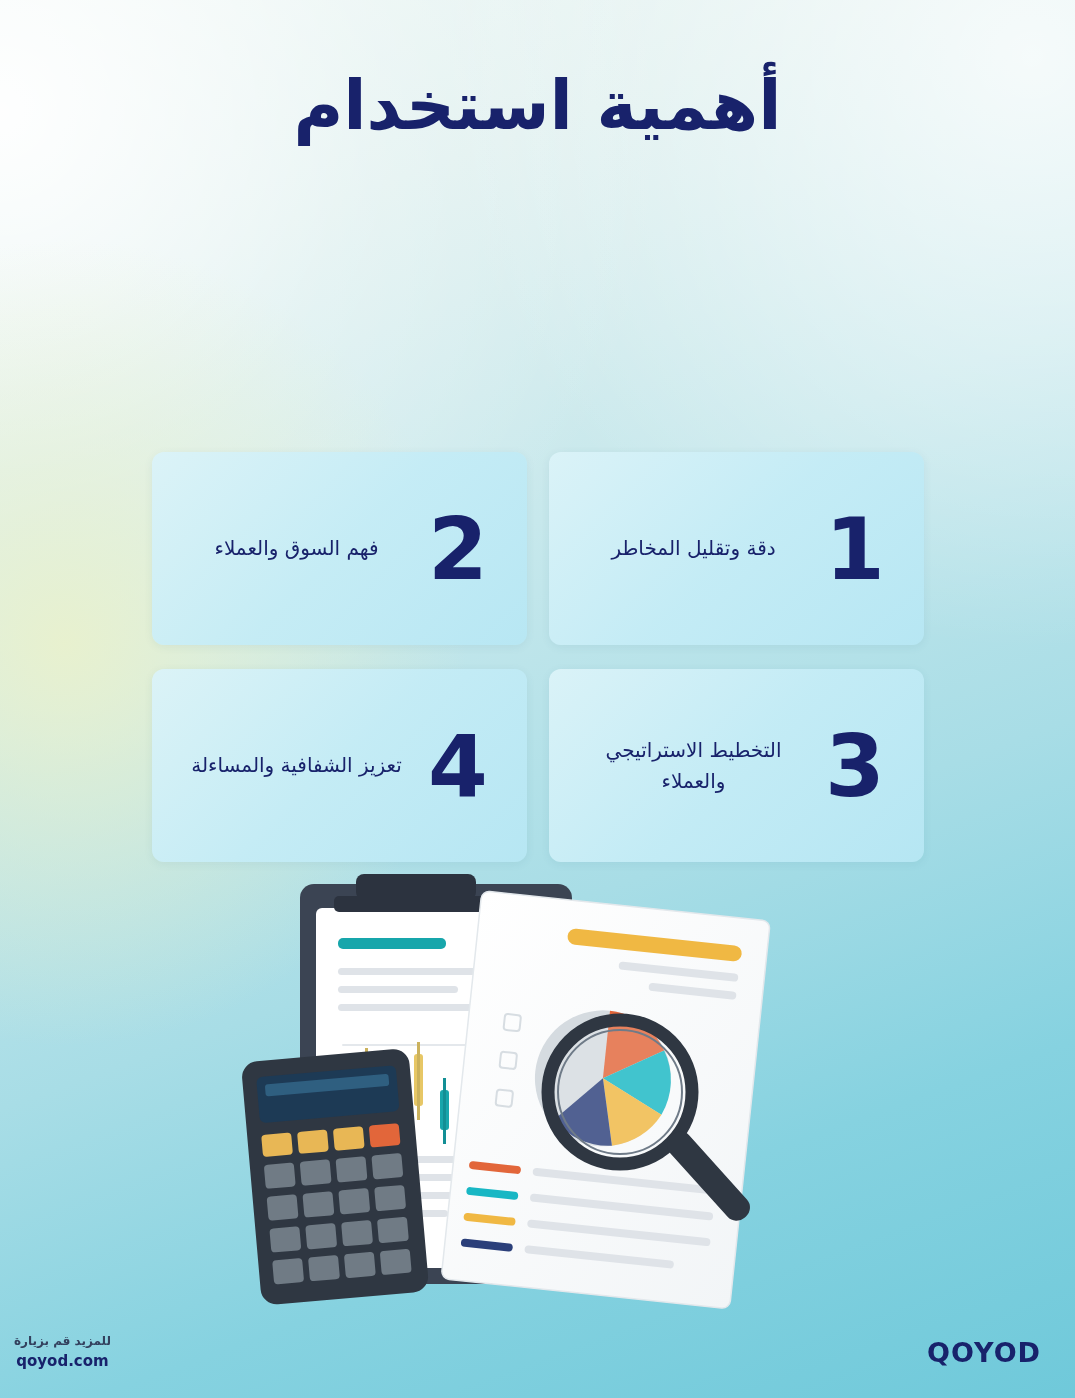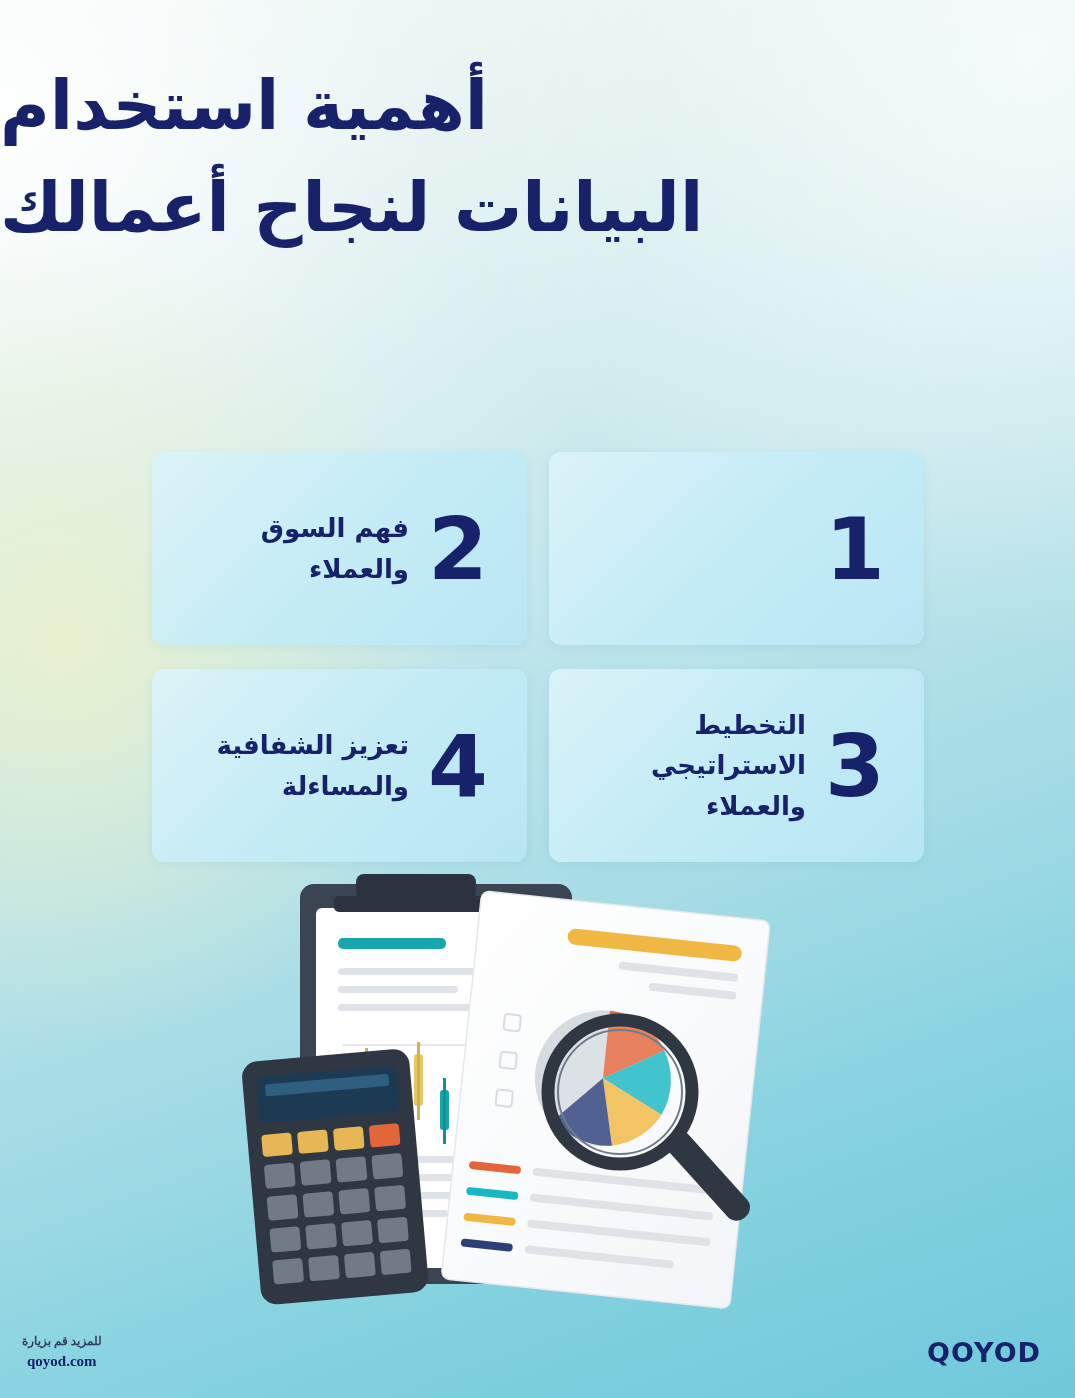--- a/index.html
+++ b/index.html
@@ -24,21 +24,21 @@
       radial-gradient(circle at 96% 4%, rgba(255,255,255,0.75) 0%, rgba(255,255,255,0) 35%),
       linear-gradient(160deg, #eef7f5 0%, #dff0ef 18%, #c7e8ec 40%, #a8dde6 62%, #86d2e0 80%, #6fc9da 100%);
   }
 
   
   .title-block {
     position: absolute;
     top: 62px;
     left: 0;
     right: 0;
-    text-align: left;
+    text-align: center;
     color: #18226b;
     font-weight: 800;
     letter-spacing: 0;
     line-height: 1.30;
   }
   .title-line {
     font-size: 68px;
     font-weight: 800;
     color: #18226b;
     direction: rtl;
@@ -76,50 +76,50 @@
     font-weight: 800;
     color: #18226b;
     line-height: 1;
     min-width: 86px;
     text-align: center;
     flex: 0 0 auto;
     direction: ltr;
   }
   .card-text {
     flex: 1 1 auto;
-    font-size: 26px;
-    font-weight: 700;
-    color: #18226b;
+    font-size: 20px;
+    font-weight: 400;
+    color: #18226b;
+    text-align: center;
     line-height: 1.55;
     padding: 0 6px;
     direction: rtl;
   }
 
   
   .illustration {
     position: absolute;
     left: 238px;
     top: 856px;
     width: 610px;
     height: 470px;
   }
   .illustration svg {
     display: block;
   }
 
   
   .footer-left {
     position: absolute;
-    left: 22px;
+    left: 14px;
     bottom: 26px;
     text-align: right;
     direction: rtl;
     color: #2b3a63;
     line-height: 1.5;
-    font-family: Liberation Serif, serif;
   }
   .footer-cta {
     font-size: 12px;
     font-weight: 600;
     color: #33415e;
   }
   .footer-url {
     font-size: 15px;
     font-weight: 700;
     color: #18226b;
@@ -143,27 +143,27 @@
     margin-top: 8px;
   }
 </style>
 </head>
 <body>
 
 <div class="poster">
 
   <div class="title-block">
     <div class="title-line first">أهمية استخدام</div>
-    <div class="title-line second">البيانات لنجاح أعمالك</div>
   </div>
 
   <div class="cards">
 
     <div class="card">
       <div class="card-number">1</div>
+      <div class="card-text">دقة وتقليل المخاطر</div>
     </div>
 
     <div class="card">
       <div class="card-number">2</div>
       <div class="card-text">فهم السوق والعملاء</div>
     </div>
 
     <div class="card">
       <div class="card-number">3</div>
       <div class="card-text">التخطيط الاستراتيجي والعملاء</div>

